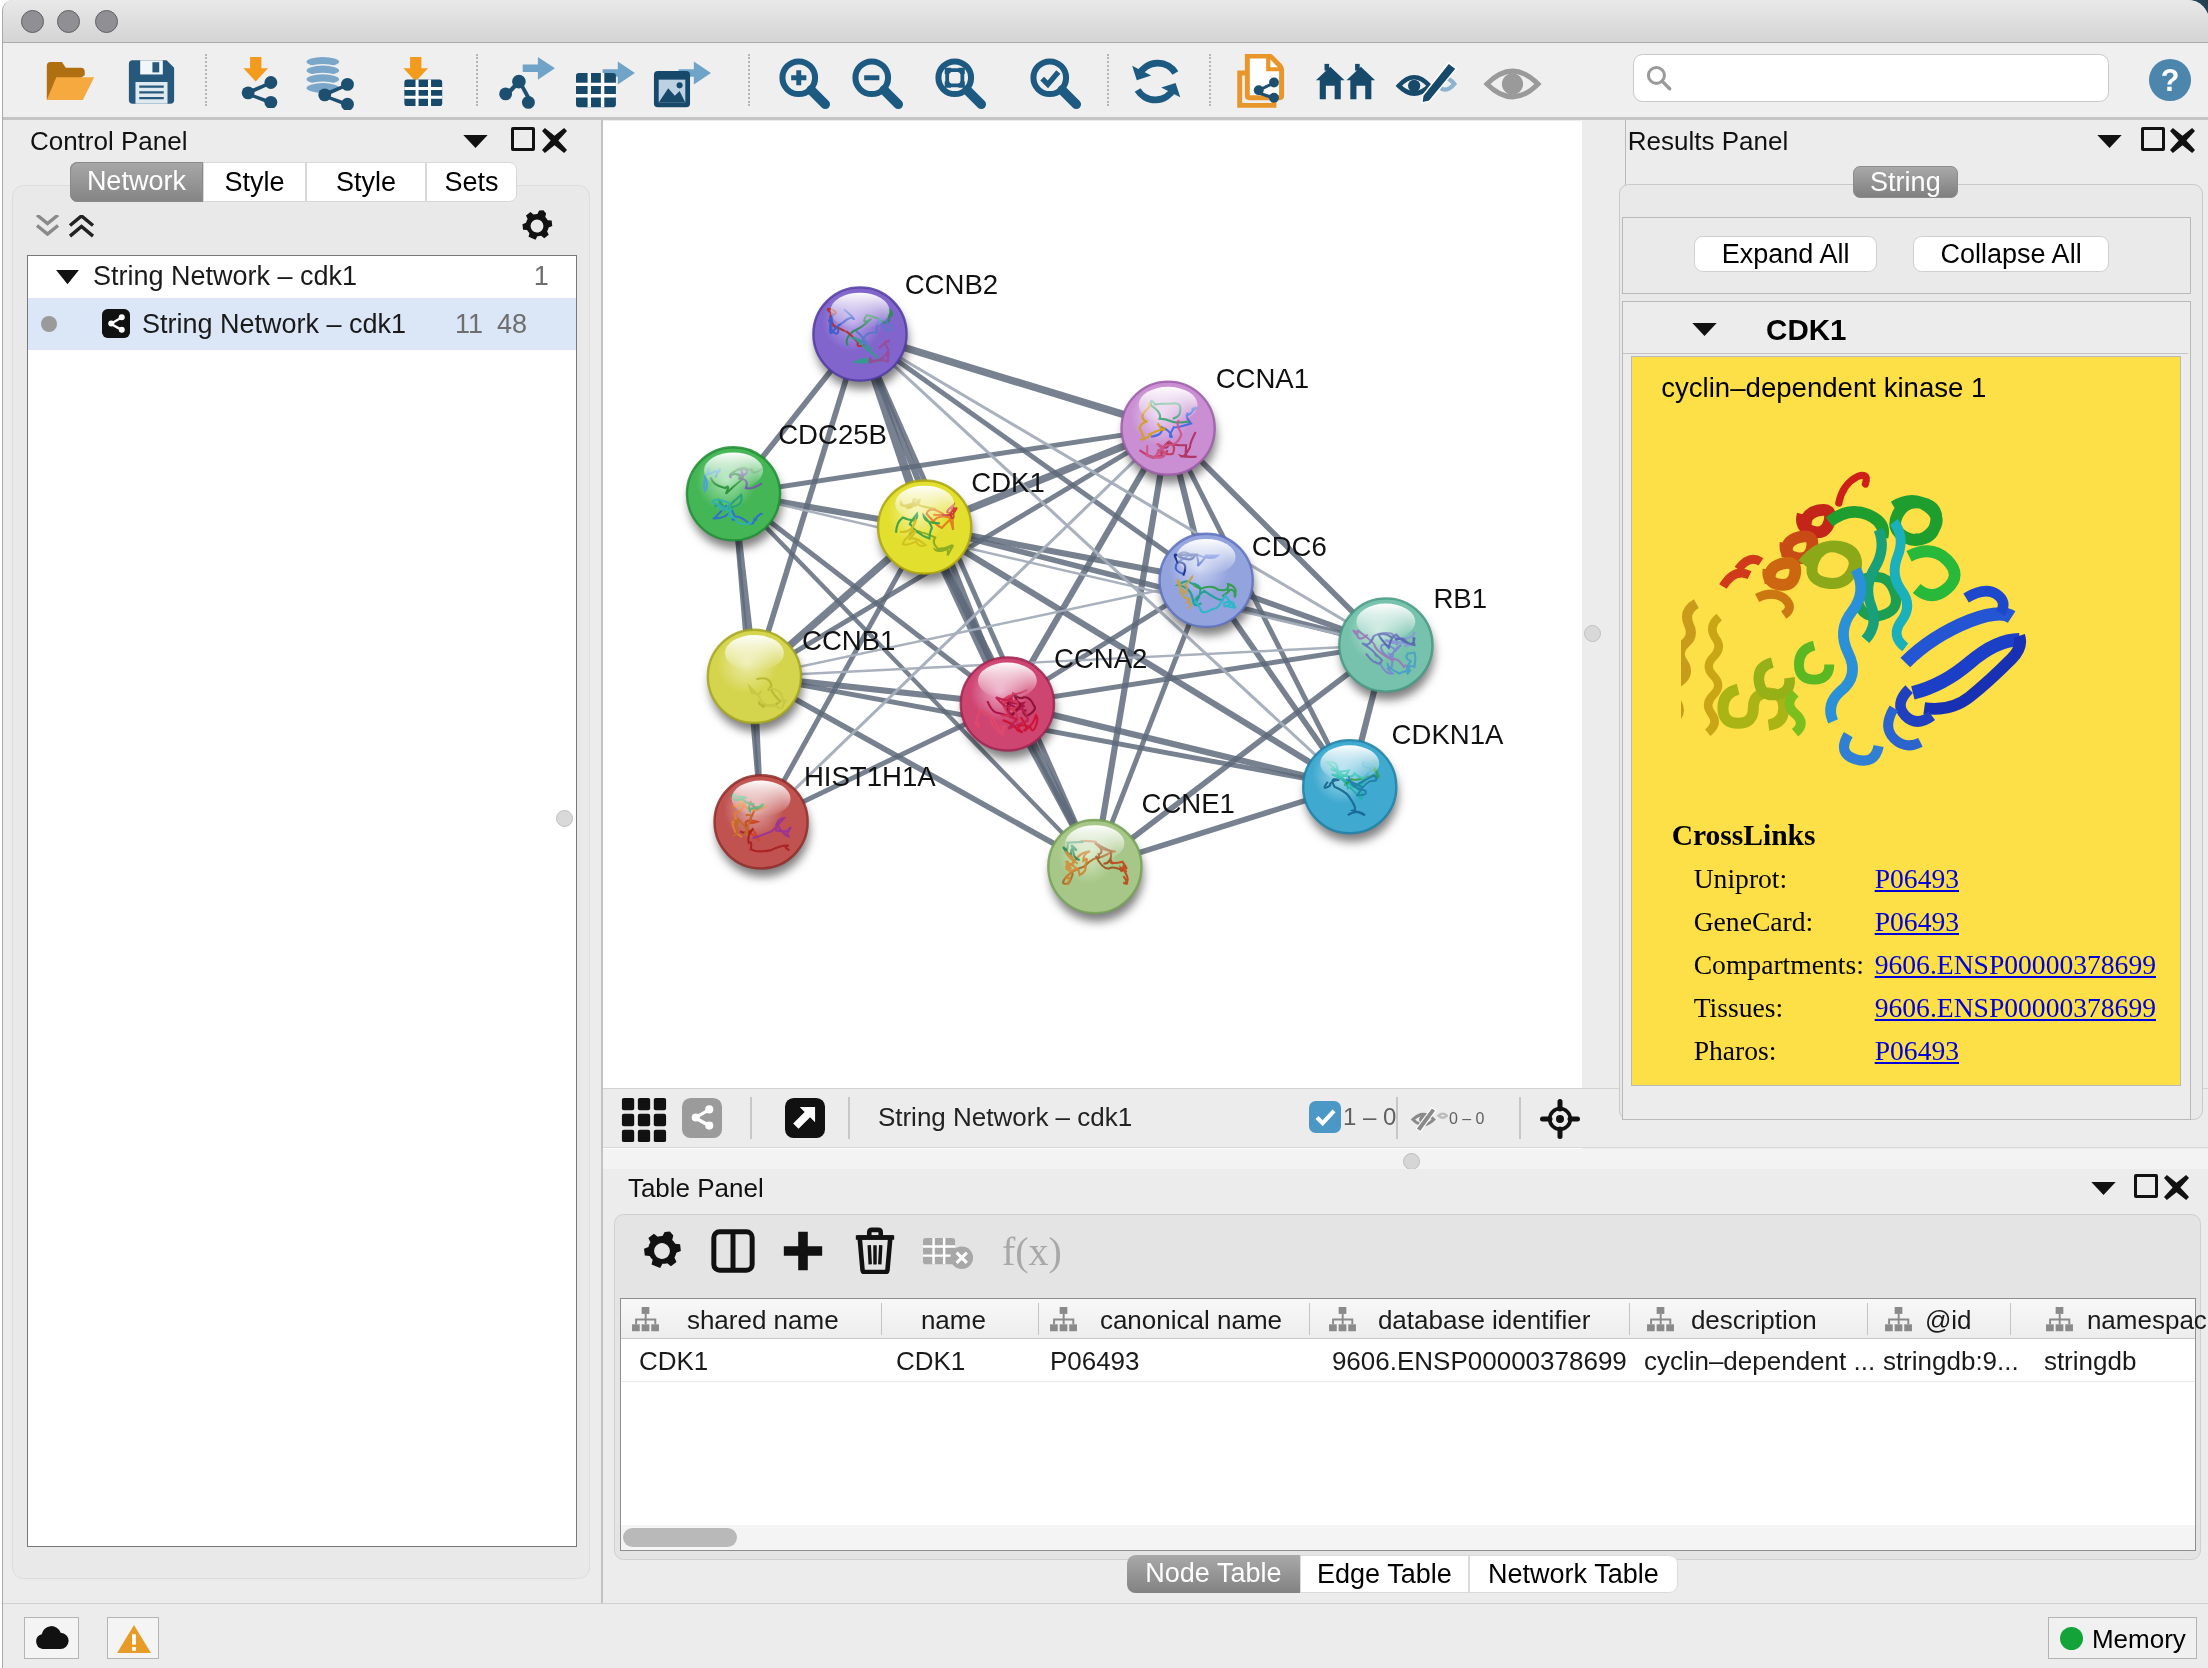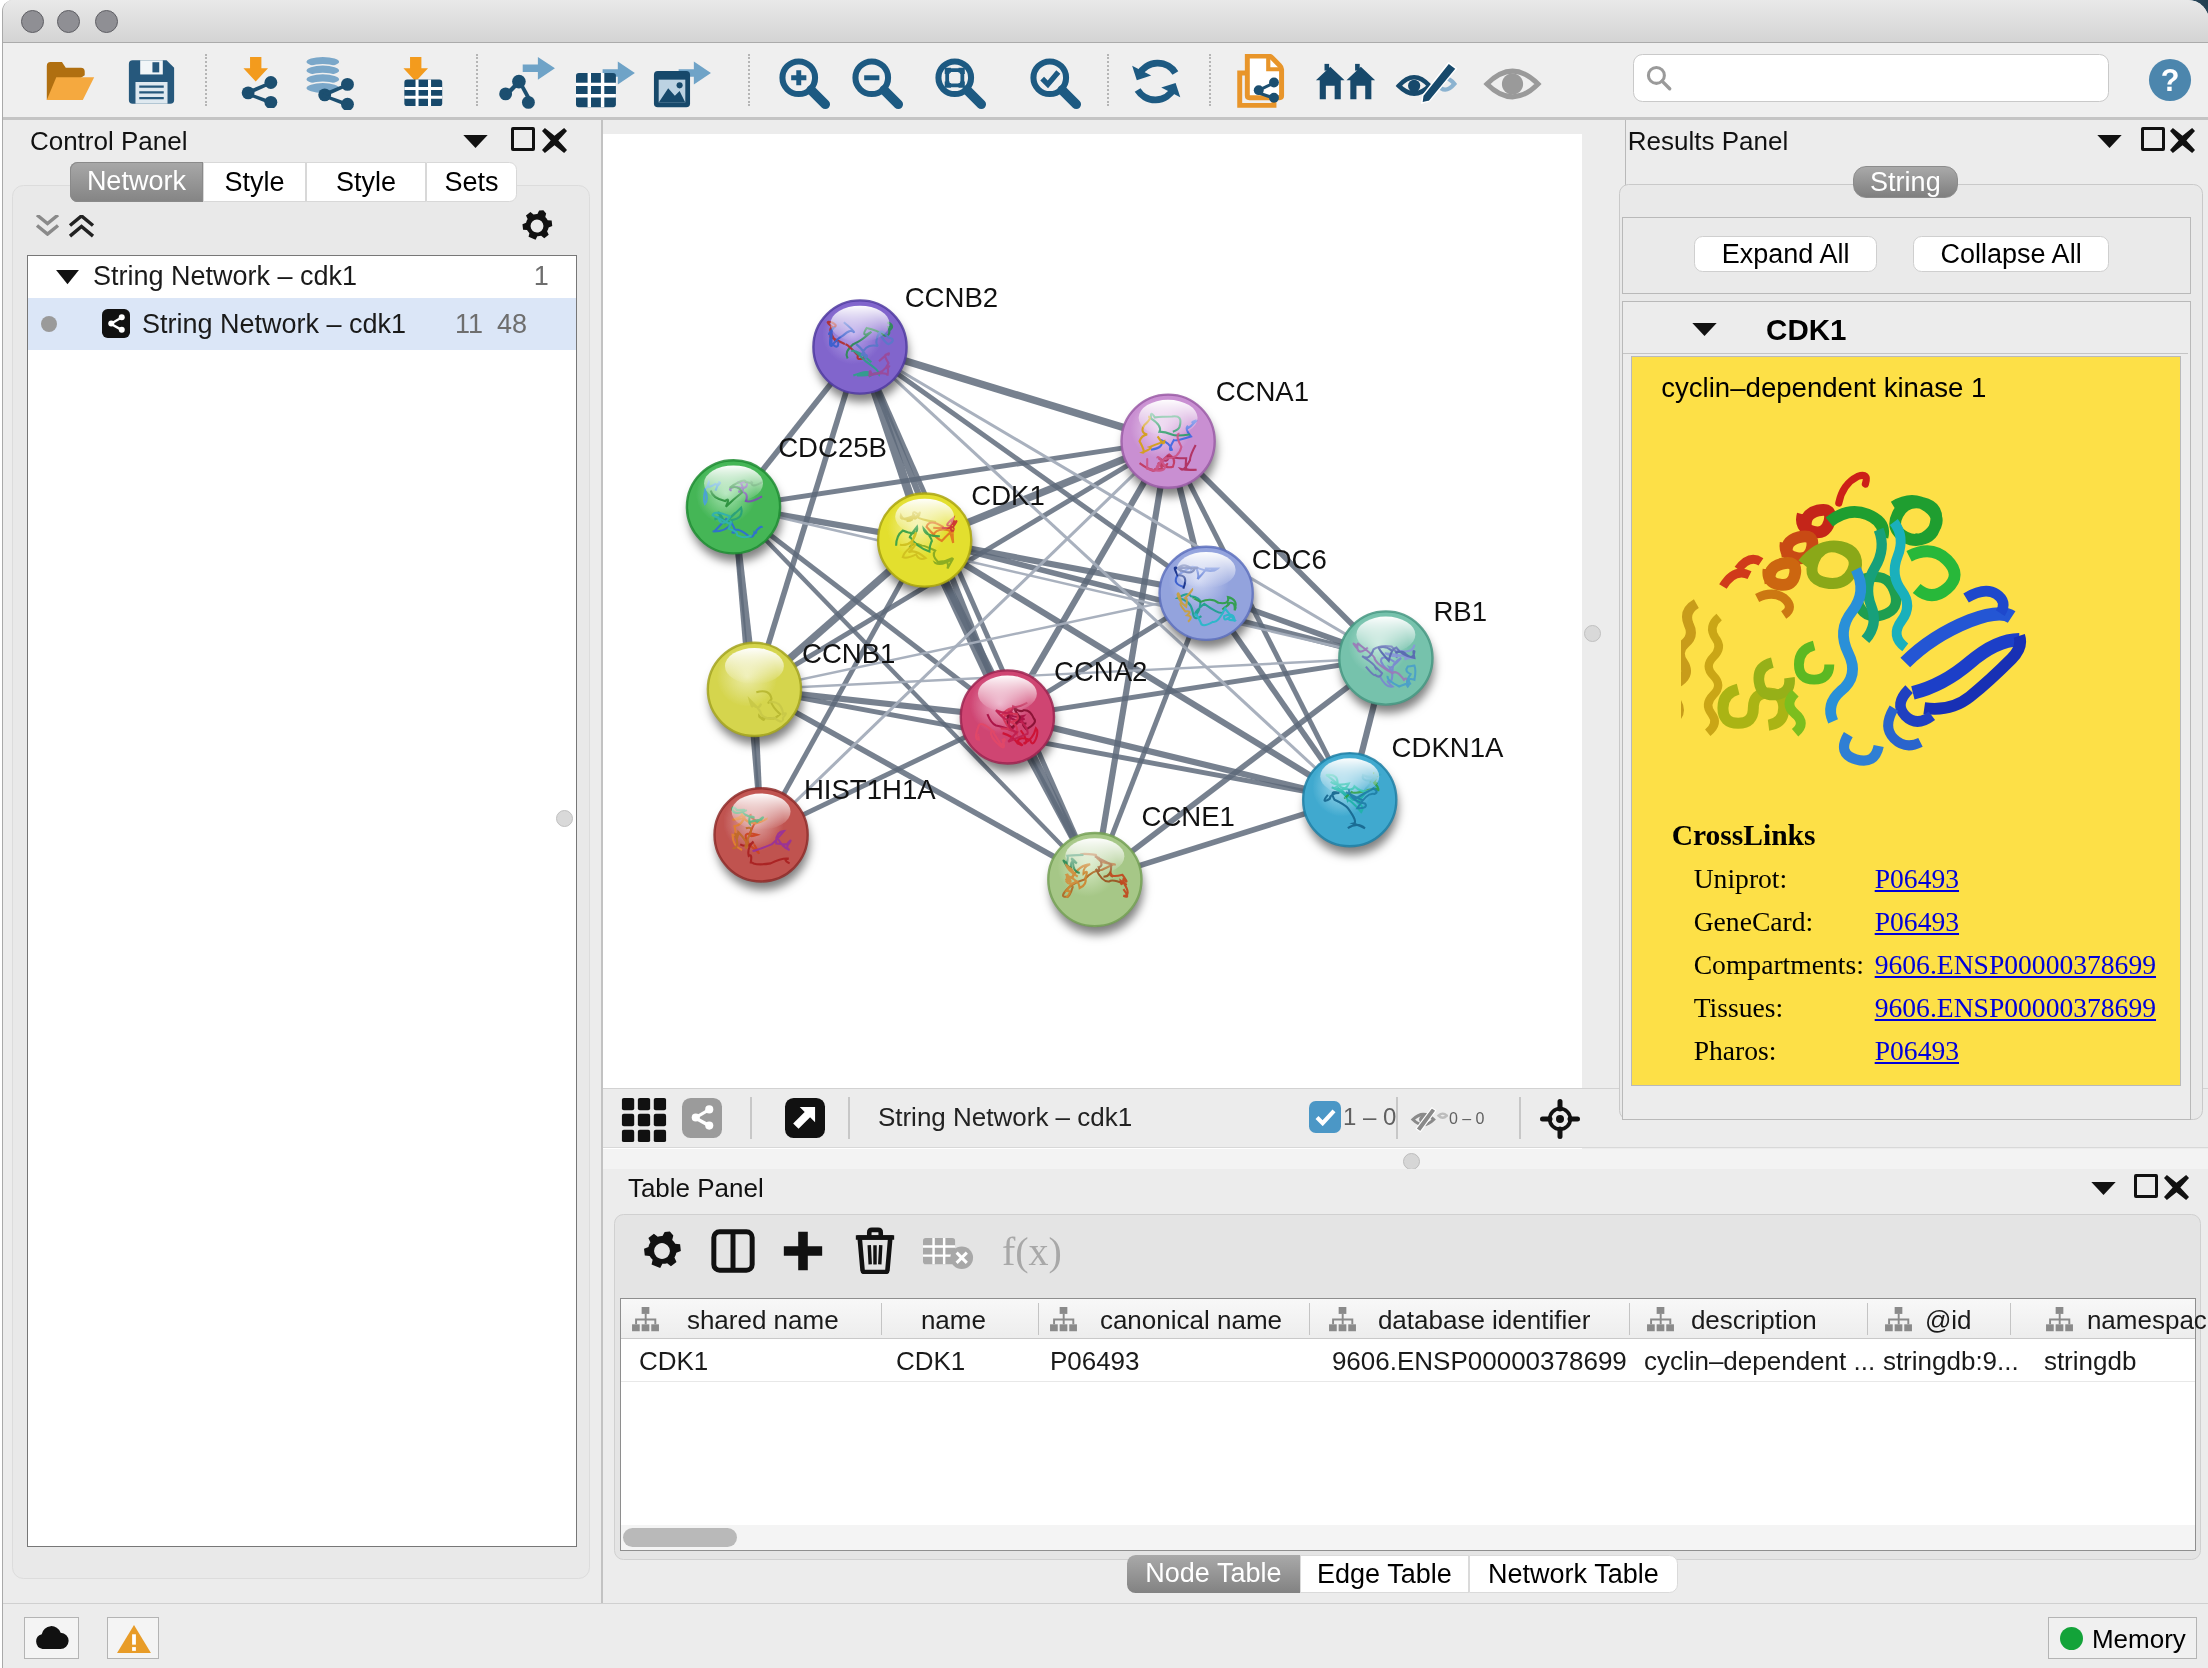--- a/index.html
+++ b/index.html
@@ -16,21 +16,21 @@
 .tsep { position:absolute; top:11.4px; height:52px; width:0; border-left:2.9px dotted #b5b5b5; }
 .ticon { position:absolute; top:13.3px; }
 #searchbox { position:absolute; left:1630px; top:10.5px; width:476px; height:48px; background:#fff; border:1.9px solid #c9c9c9; border-radius:9.5px; }
 
 #main { position:absolute; left:0; top:118px; width:100%; height:1485px; }
 #vdiv1 { position:absolute; left:598px; top:0; width:1.9px; height:1485px; background:#c2c2c2; }
 
 #cpanel { position:absolute; left:0; top:0; width:598px; height:1485px; background:#ececec; }
 .phead-label { font-size:26px; color:#111; }
 
-#canvas { position:absolute; left:600px; top:16px; width:979px; height:1202px; background:#fff;text-decoration:underline; }
+#canvas { position:absolute; left:600px; top:3px; width:979px; height:1202px; background:#fff;text-decoration:underline; }
 #netbar { position:absolute; left:600px; top:970px; width:1608px; height:60px; background:#ececec; border-top:1.9px solid #d2d2d2; border-bottom:1px solid #d8d8d8; }
 #hsplit { position:absolute; left:600px; top:1031px; width:1608px; height:20px; background:#f3f3f3; }
 
 #rsplit { position:absolute; left:1579px; top:0; width:44px; height:970px; background:#ececec; border-right:1.9px solid #b9b9b9; }
 #rpanel { position:absolute; left:1623px; top:0; width:586px; height:1051px; background:#ececec; }
 
 #tpanel { position:absolute; left:600px; top:1051px; width:1608px; height:434px; background:#ececec; }
 
 #statusbar { position:absolute; left:0; top:1603px; width:100%; height:66px; background:#ececec; border-top:1.9px solid #d0d0d0; }
 .sbtn { position:absolute; top:13.3px; height:42px; background:#f4f4f4; border:1.9px solid #b4b4b4; }
@@ -573,21 +573,21 @@
     <div id="rpanel">
       <div class="phead-label" style="position:absolute;left:1.9px;top:7.6px;">Results Panel</div>
       <svg class="abs" style="left:471px;top:15px" width="25" height="15" viewBox="0 0 13 8">
           <path d="M0 1 L13 1 L6.5 8 Z" fill="#111"></path>
         </svg>
       <div class="abs" style="left:515px;top:8.6px;width:24px;height:24px;border:3.3px solid #111;border-radius:1.9px"></div>
       <svg class="abs" style="left:544px;top:9.5px" width="25" height="25" viewBox="0 0 13 13">
           <path d="M1.5 0 L6.5 4 L11.5 0 L13 1.5 L8.5 6.5 L13 11.5 L11.5 13 L6.5 9 L1.5 13 L0 11.5 L4.5 6.5 L0 1.5 Z" fill="#111"></path>
         </svg>
       <div class="abs" style="left:-6.7px;top:66px;width:584px;height:936px;background:#e9e9e9;border:1px solid #c9c9c9;border-radius:9.5px;z-index:1;"></div>
-      <div class="abs" style="left:227px;top:48px;width:105px;height:32px;background:linear-gradient(#a9a9a9,#7f7f7f);border:1px solid #8c8c8c;border-radius:13px;color:#fff;text-align:center;font-size:27px;line-height:31px;z-index:2;">String</div>
+      <div class="abs" style="left:227px;top:48px;width:105px;height:32px;background:linear-gradient(#a9a9a9,#7f7f7f);border:1px solid #8c8c8c;border-radius:7px;color:#fff;text-align:center;font-size:27px;line-height:31px;z-index:2;">String</div>
       <div class="abs" style="left:-3.8px;top:99px;width:569px;height:77px;background:#eaeaea;border:1.9px solid #b9b9b9;z-index:2;">
         <div class="abs" style="left:71px;top:18px;width:183px;height:36px;background:#fff;border:1px solid #cfcfcf;border-radius:8.6px;text-align:center;font-size:27px;line-height:34px;color:#000;">Expand All</div>
         <div class="abs" style="left:290px;top:18px;width:196px;height:36px;background:#fff;border:1px solid #cfcfcf;border-radius:8.6px;text-align:center;font-size:27px;line-height:34px;color:#000;">Collapse All</div>
       </div>
       <div class="abs" style="left:-3.8px;top:183px;width:569px;height:819px;background:#ececec;border:1.9px solid #b9b9b9;z-index:2;">
         <div class="abs" style="left:0;top:0;width:565px;height:52px;border-bottom:1.9px solid #c4c4c4;background:#ececec;">
           <svg class="abs" style="left:69px;top:19px" width="25" height="15" viewBox="0 0 13 8">
               <path d="M0 1 L13 1 L6.5 8 Z" fill="#111"></path>
             </svg>
           <div class="abs" style="left:143px;top:11.4px;font-size:29.5px;font-weight:bold;color:#000;">CDK1</div>

